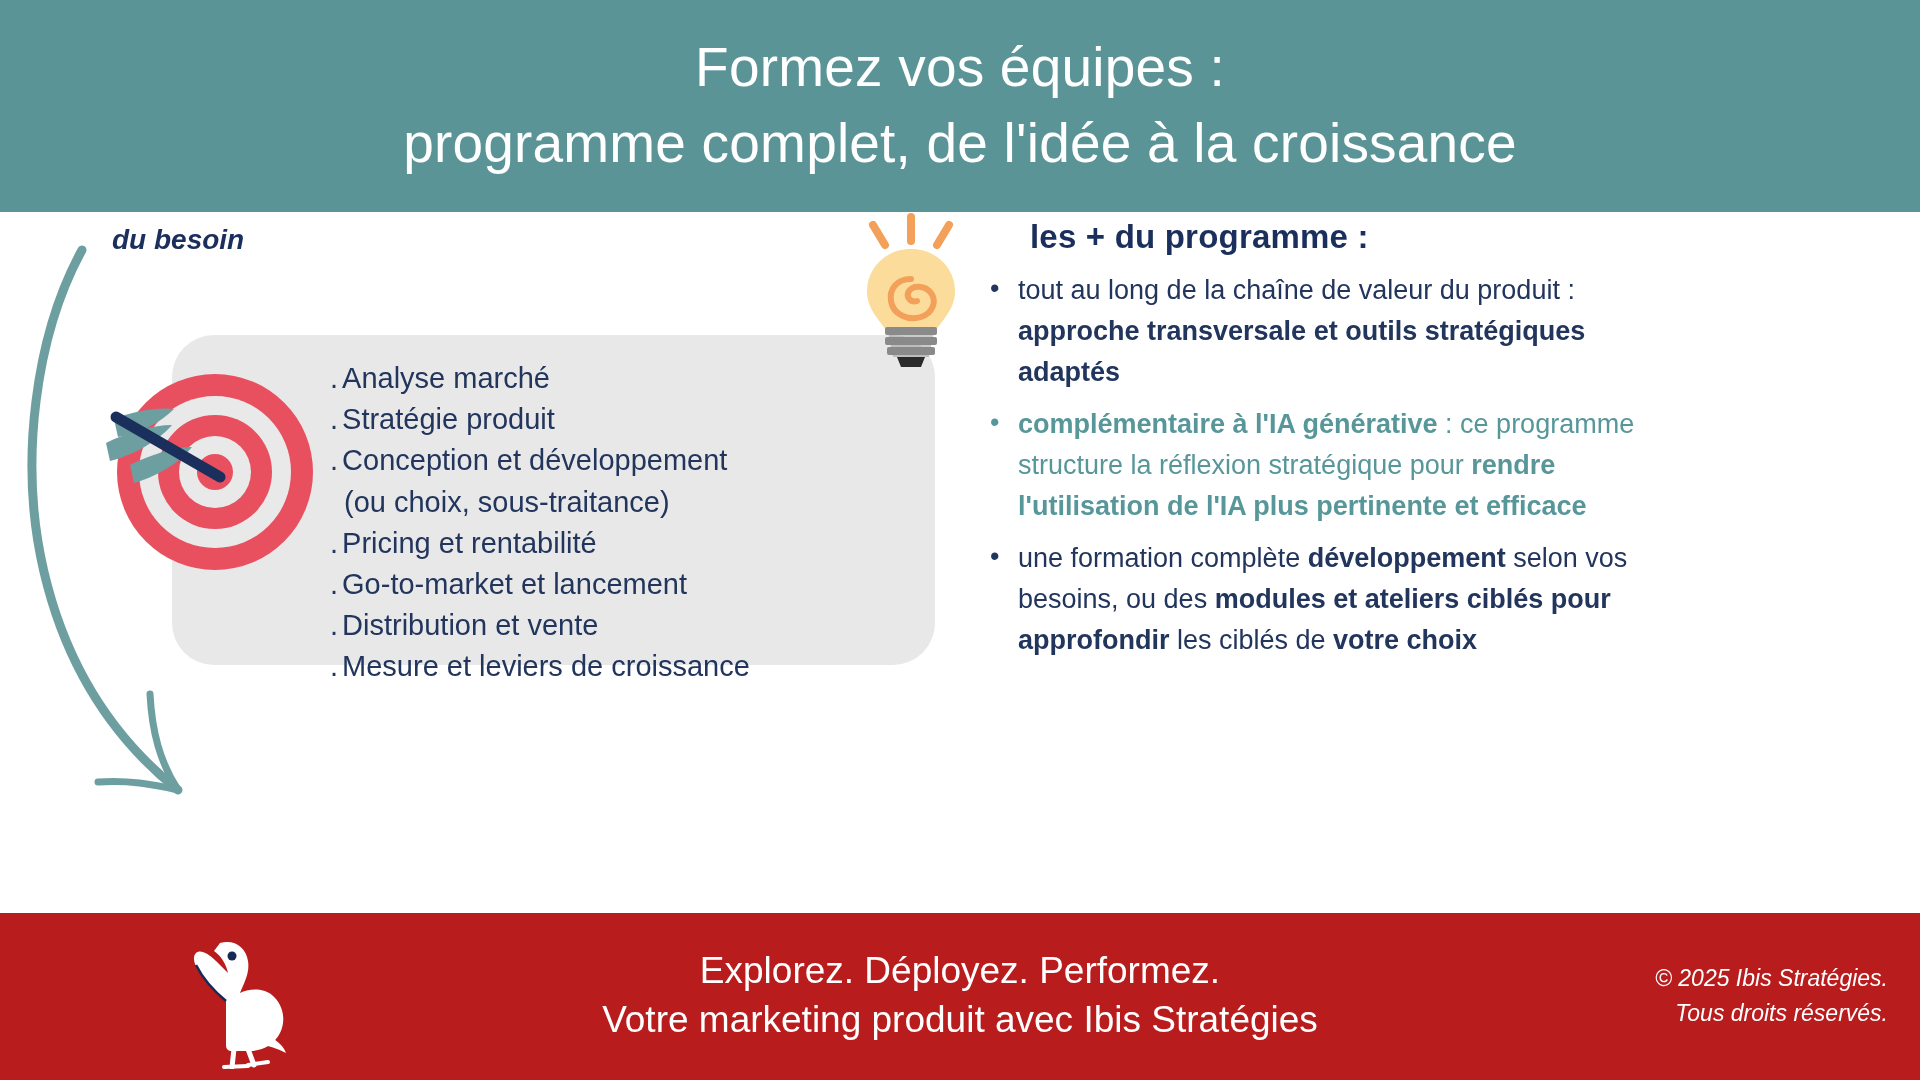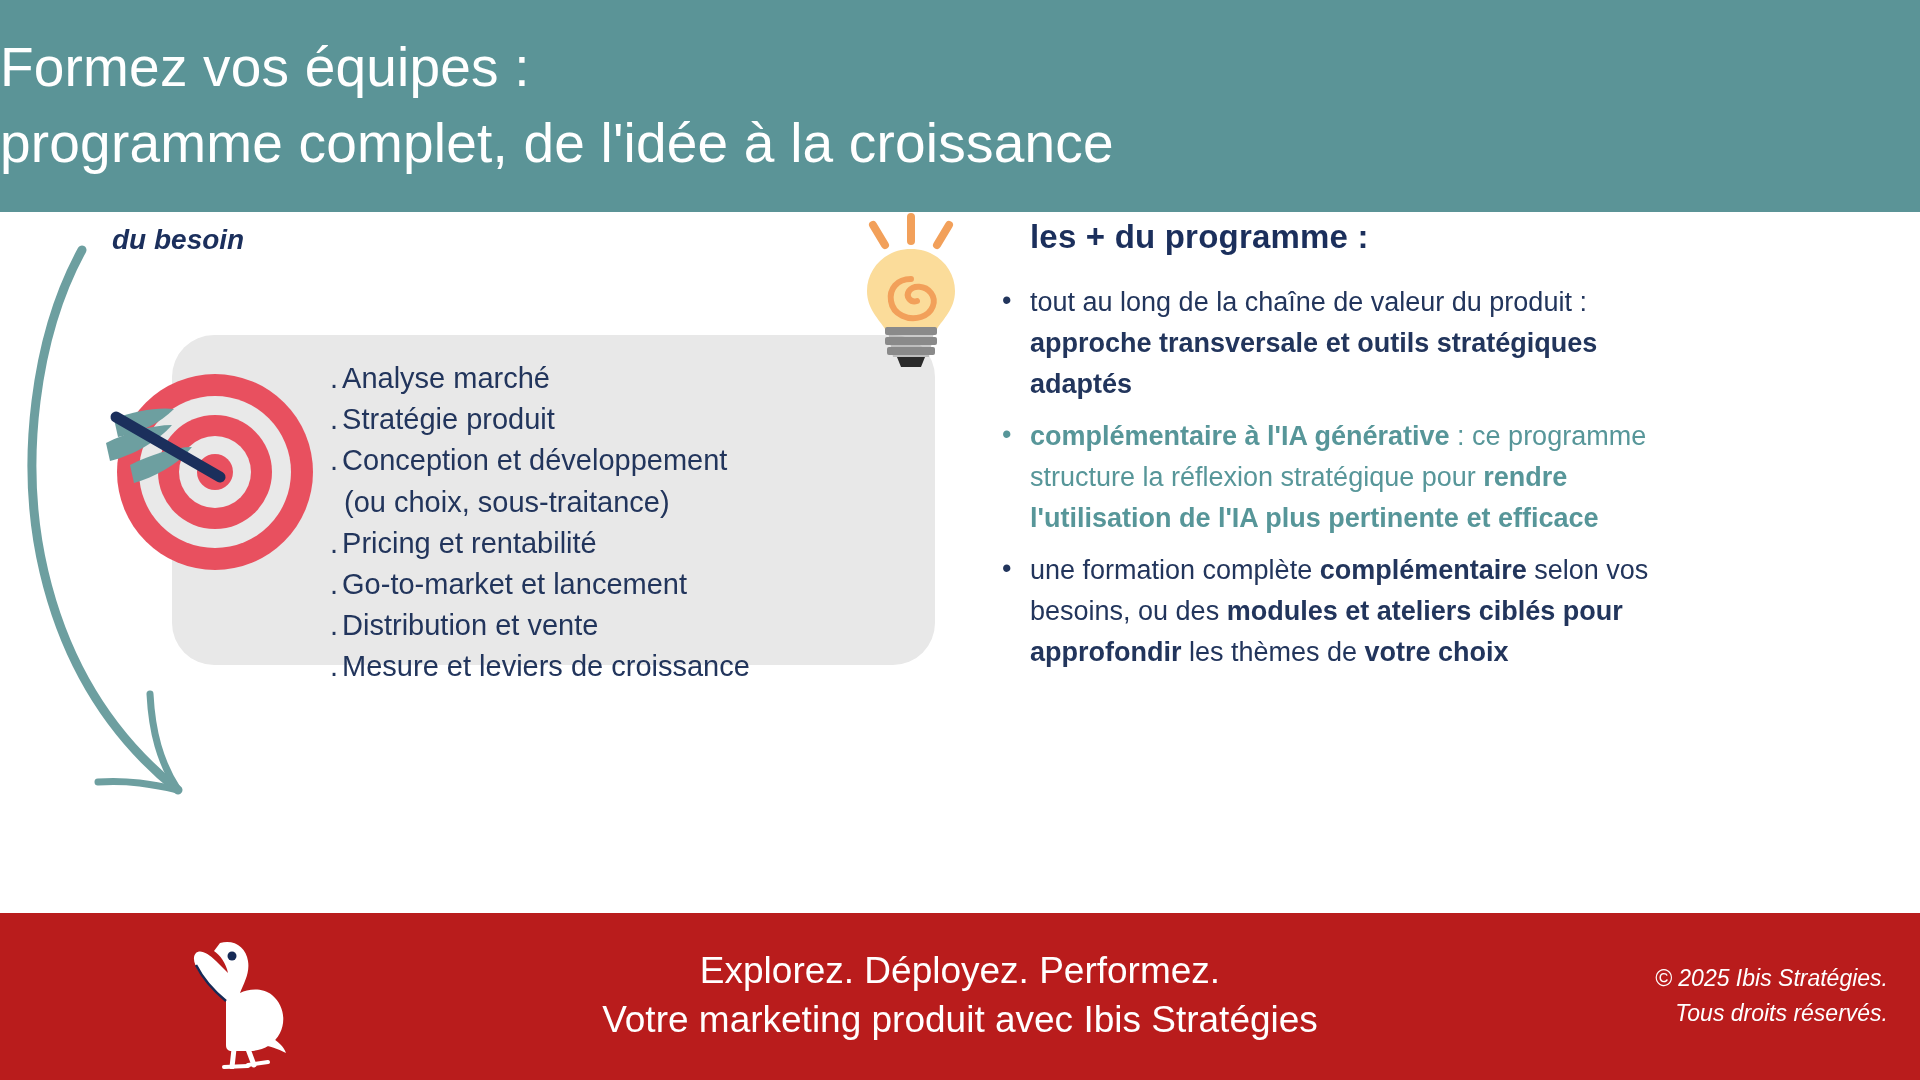--- a/index.html
+++ b/index.html
@@ -14,21 +14,21 @@
     width: 1920px; height: 1080px;
     background: #ffffff;
   }
 
   
   #header {
     position: absolute; left: 0; top: 0;
     width: 1920px; height: 212px;
     background: #5b9497;
     display: flex; flex-direction: column;
-    justify-content: center;
+    align-items: center; justify-content: center;
   }
   .header-line {
     color: #ffffff;
     font-size: 55px;
     font-weight: 300;
     letter-spacing: 0.2px;
     line-height: 1.38;
     white-space: nowrap;
   }
 
@@ -97,21 +97,21 @@
   }
   #plus-heading {
     position: absolute; left: 62px; top: 6px;
     font-size: 33px; font-weight: bold;
     color: #1b2f5c; white-space: nowrap;
     letter-spacing: 0.2px;
   }
   #plus-list {
     position: absolute; left: 14px; top: 58px;
     width: 700px;
-    list-style: none; margin: 12px; padding: 0;
+    list-style: none; margin: 0; padding: 0;
   }
   .plus-bullet {
     position: relative;
     padding-left: 36px;
     margin-bottom: 11px;
     font-size: 27px;
     line-height: 1.52;
     color: #22355c;
     font-weight: 400;
   }
@@ -241,21 +241,21 @@
       <div id="plus-heading">les + du programme :</div>
 
       <ul id="plus-list">
         <li class="plus-bullet">
           <span>tout au long de la chaîne de valeur du produit : </span><span class="b">approche transversale et outils stratégiques adaptés</span>
         </li>
         <li class="plus-bullet teal">
           <span class="b">complémentaire à l'IA générative</span><span> : ce programme structure la réflexion stratégique pour </span><span class="b">rendre l'utilisation de l'IA plus pertinente et efficace</span>
         </li>
         <li class="plus-bullet">
-          <span>une formation complète </span><span class="b">complémentaire</span><span> selon vos besoins, ou des </span><span class="b">modules et ateliers ciblés pour approfondir</span><span> les thèmes de </span><span class="b">votre choix</span>
+          <span>une formation complète </span><span class="b">développement</span><span> selon vos besoins, ou des </span><span class="b">modules et ateliers ciblés pour approfondir</span><span> les ciblés de </span><span class="b">votre choix</span>
         </li>
       </ul>
     </div>
   </div>
 
   <div id="footer">
 
     <svg id="ibis-logo" viewBox="0 0 130 140">
       <path d="M50 14 C 64 10, 76 18, 78 32 C 80 44, 74 54, 70 64 C 78 60, 92 58, 102 66 C 114 76, 116 92, 110 104 C 104 116, 92 122, 80 122 L 62 122 C 58 122, 56 120, 56 116 L 56 72 C 48 66, 38 56, 30 44 C 24 36, 22 28, 26 24 C 30 20, 38 24, 46 32 C 50 36, 54 40, 58 44 C 56 34, 50 26, 44 22 Z" fill="#ffffff"></path>
       <path d="M56 72 C 44 62, 32 48, 26 36" stroke="#162a56" stroke-width="2.5" fill="none"></path>

